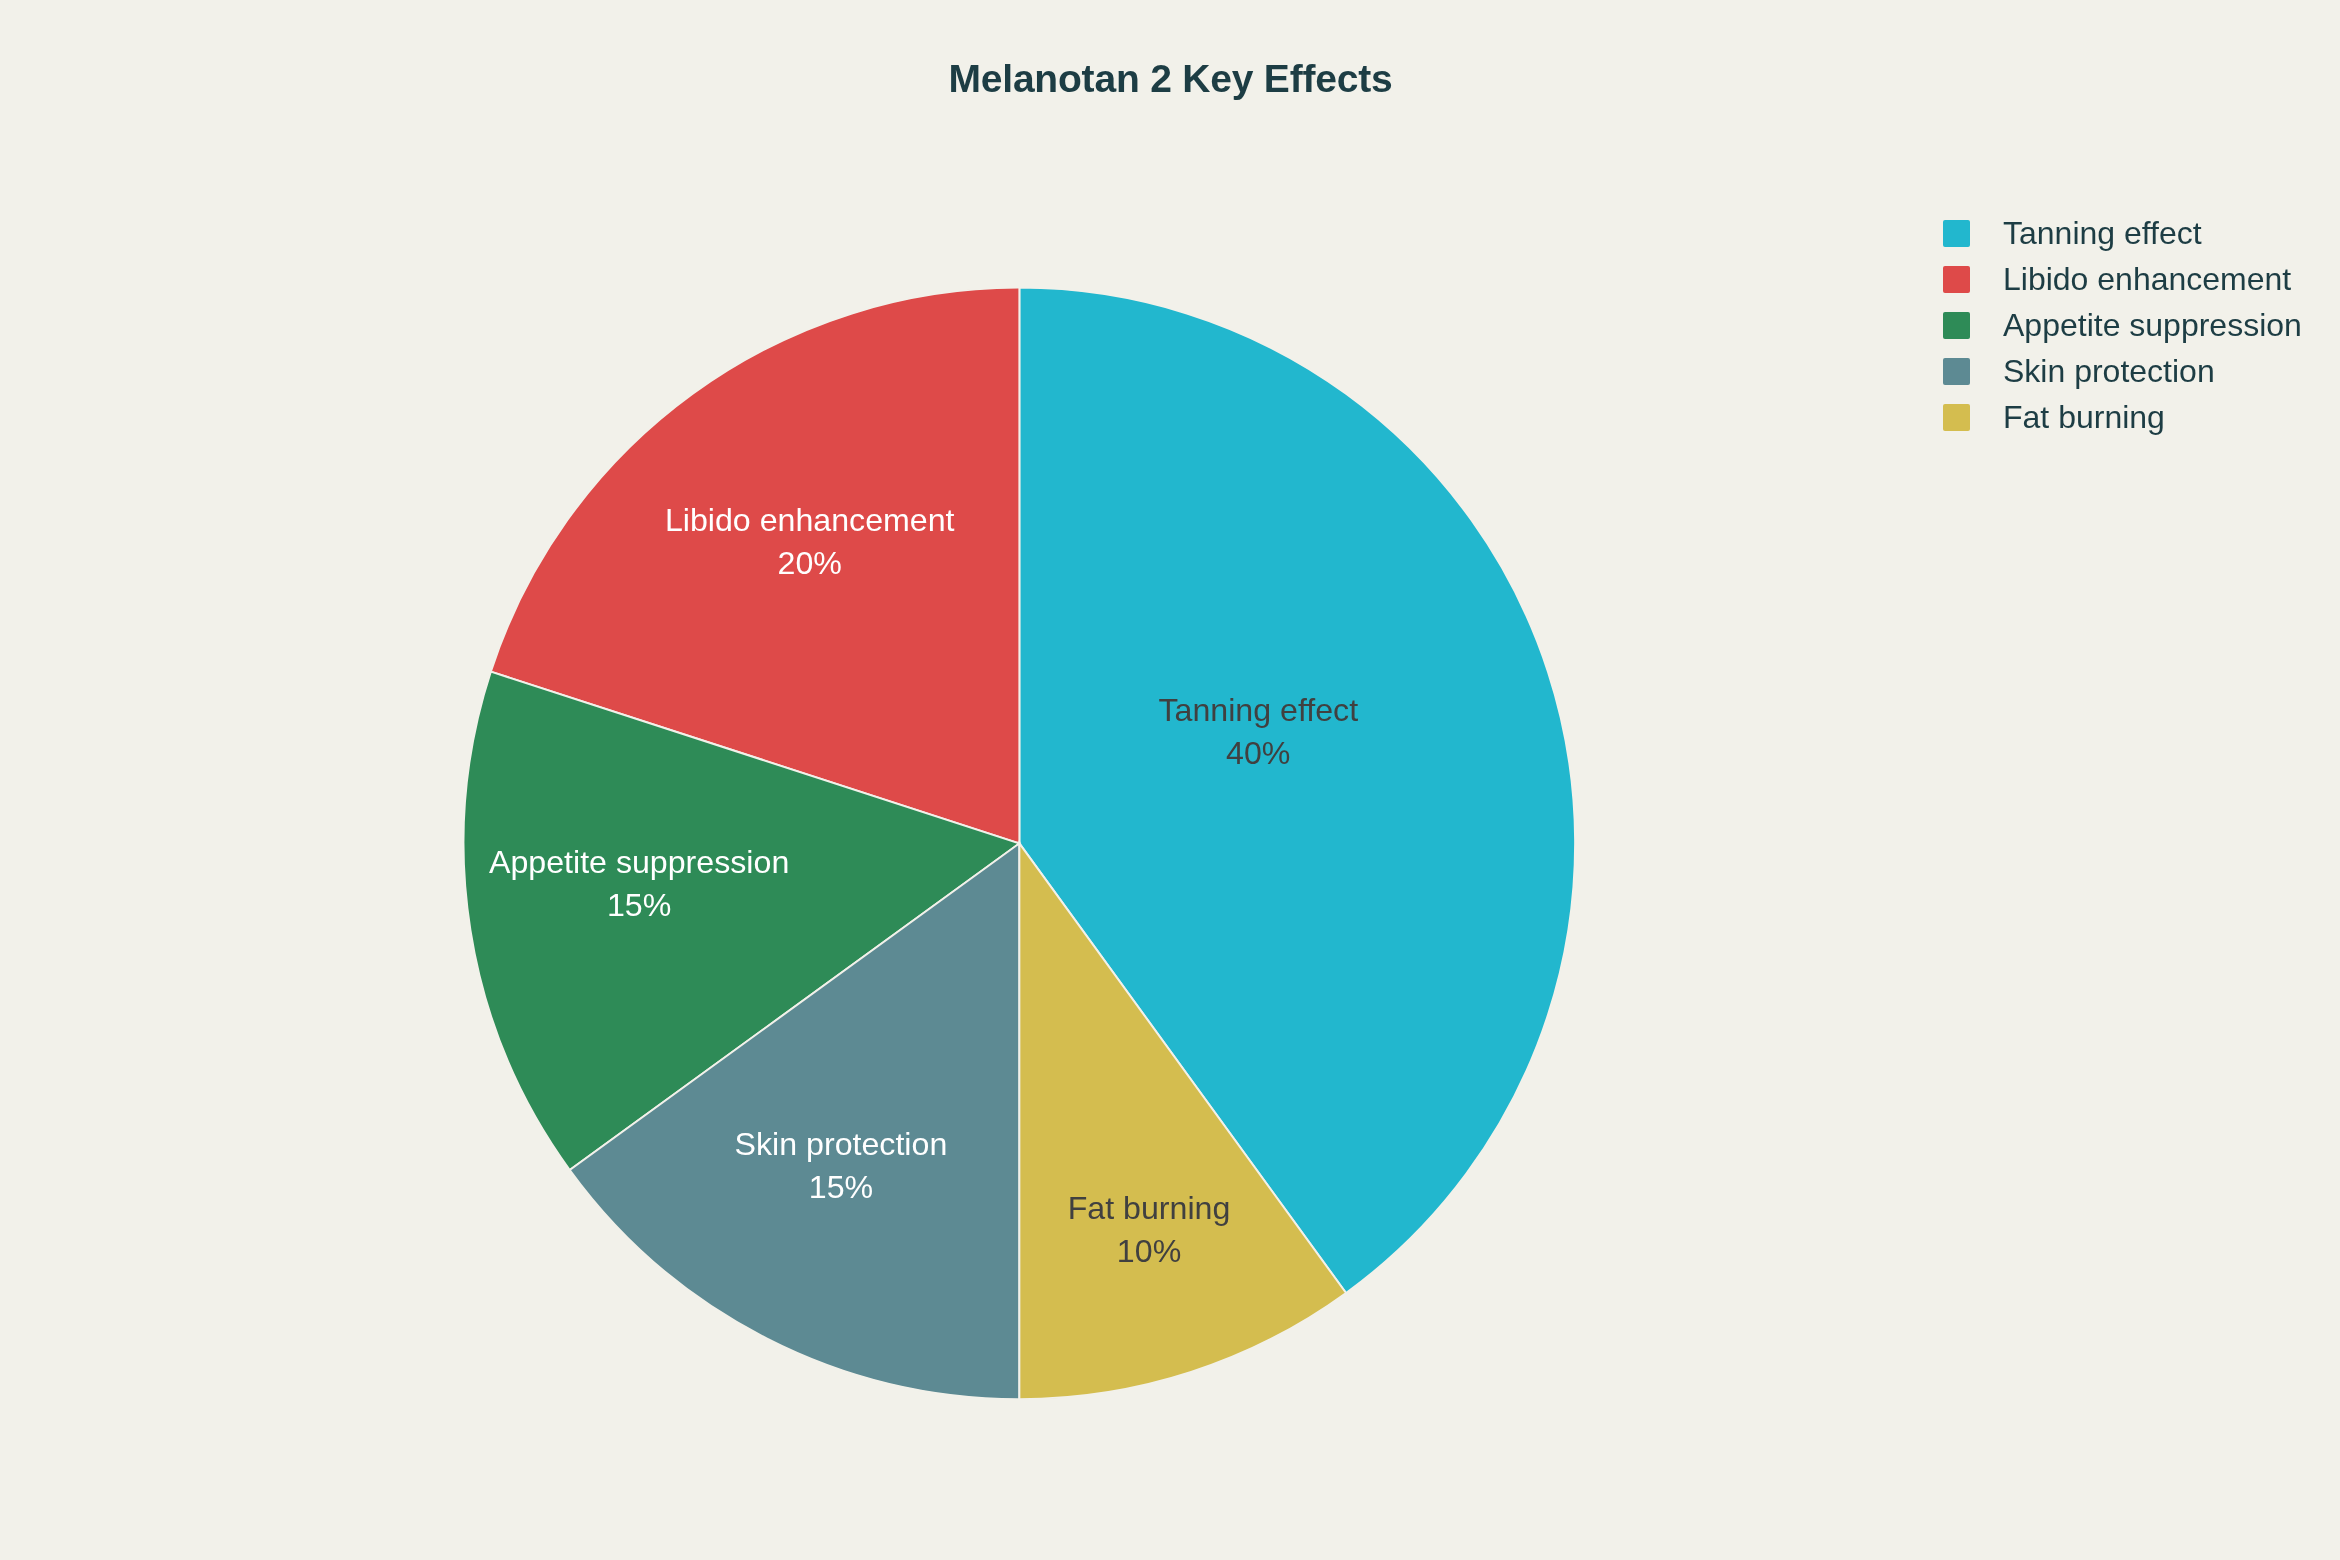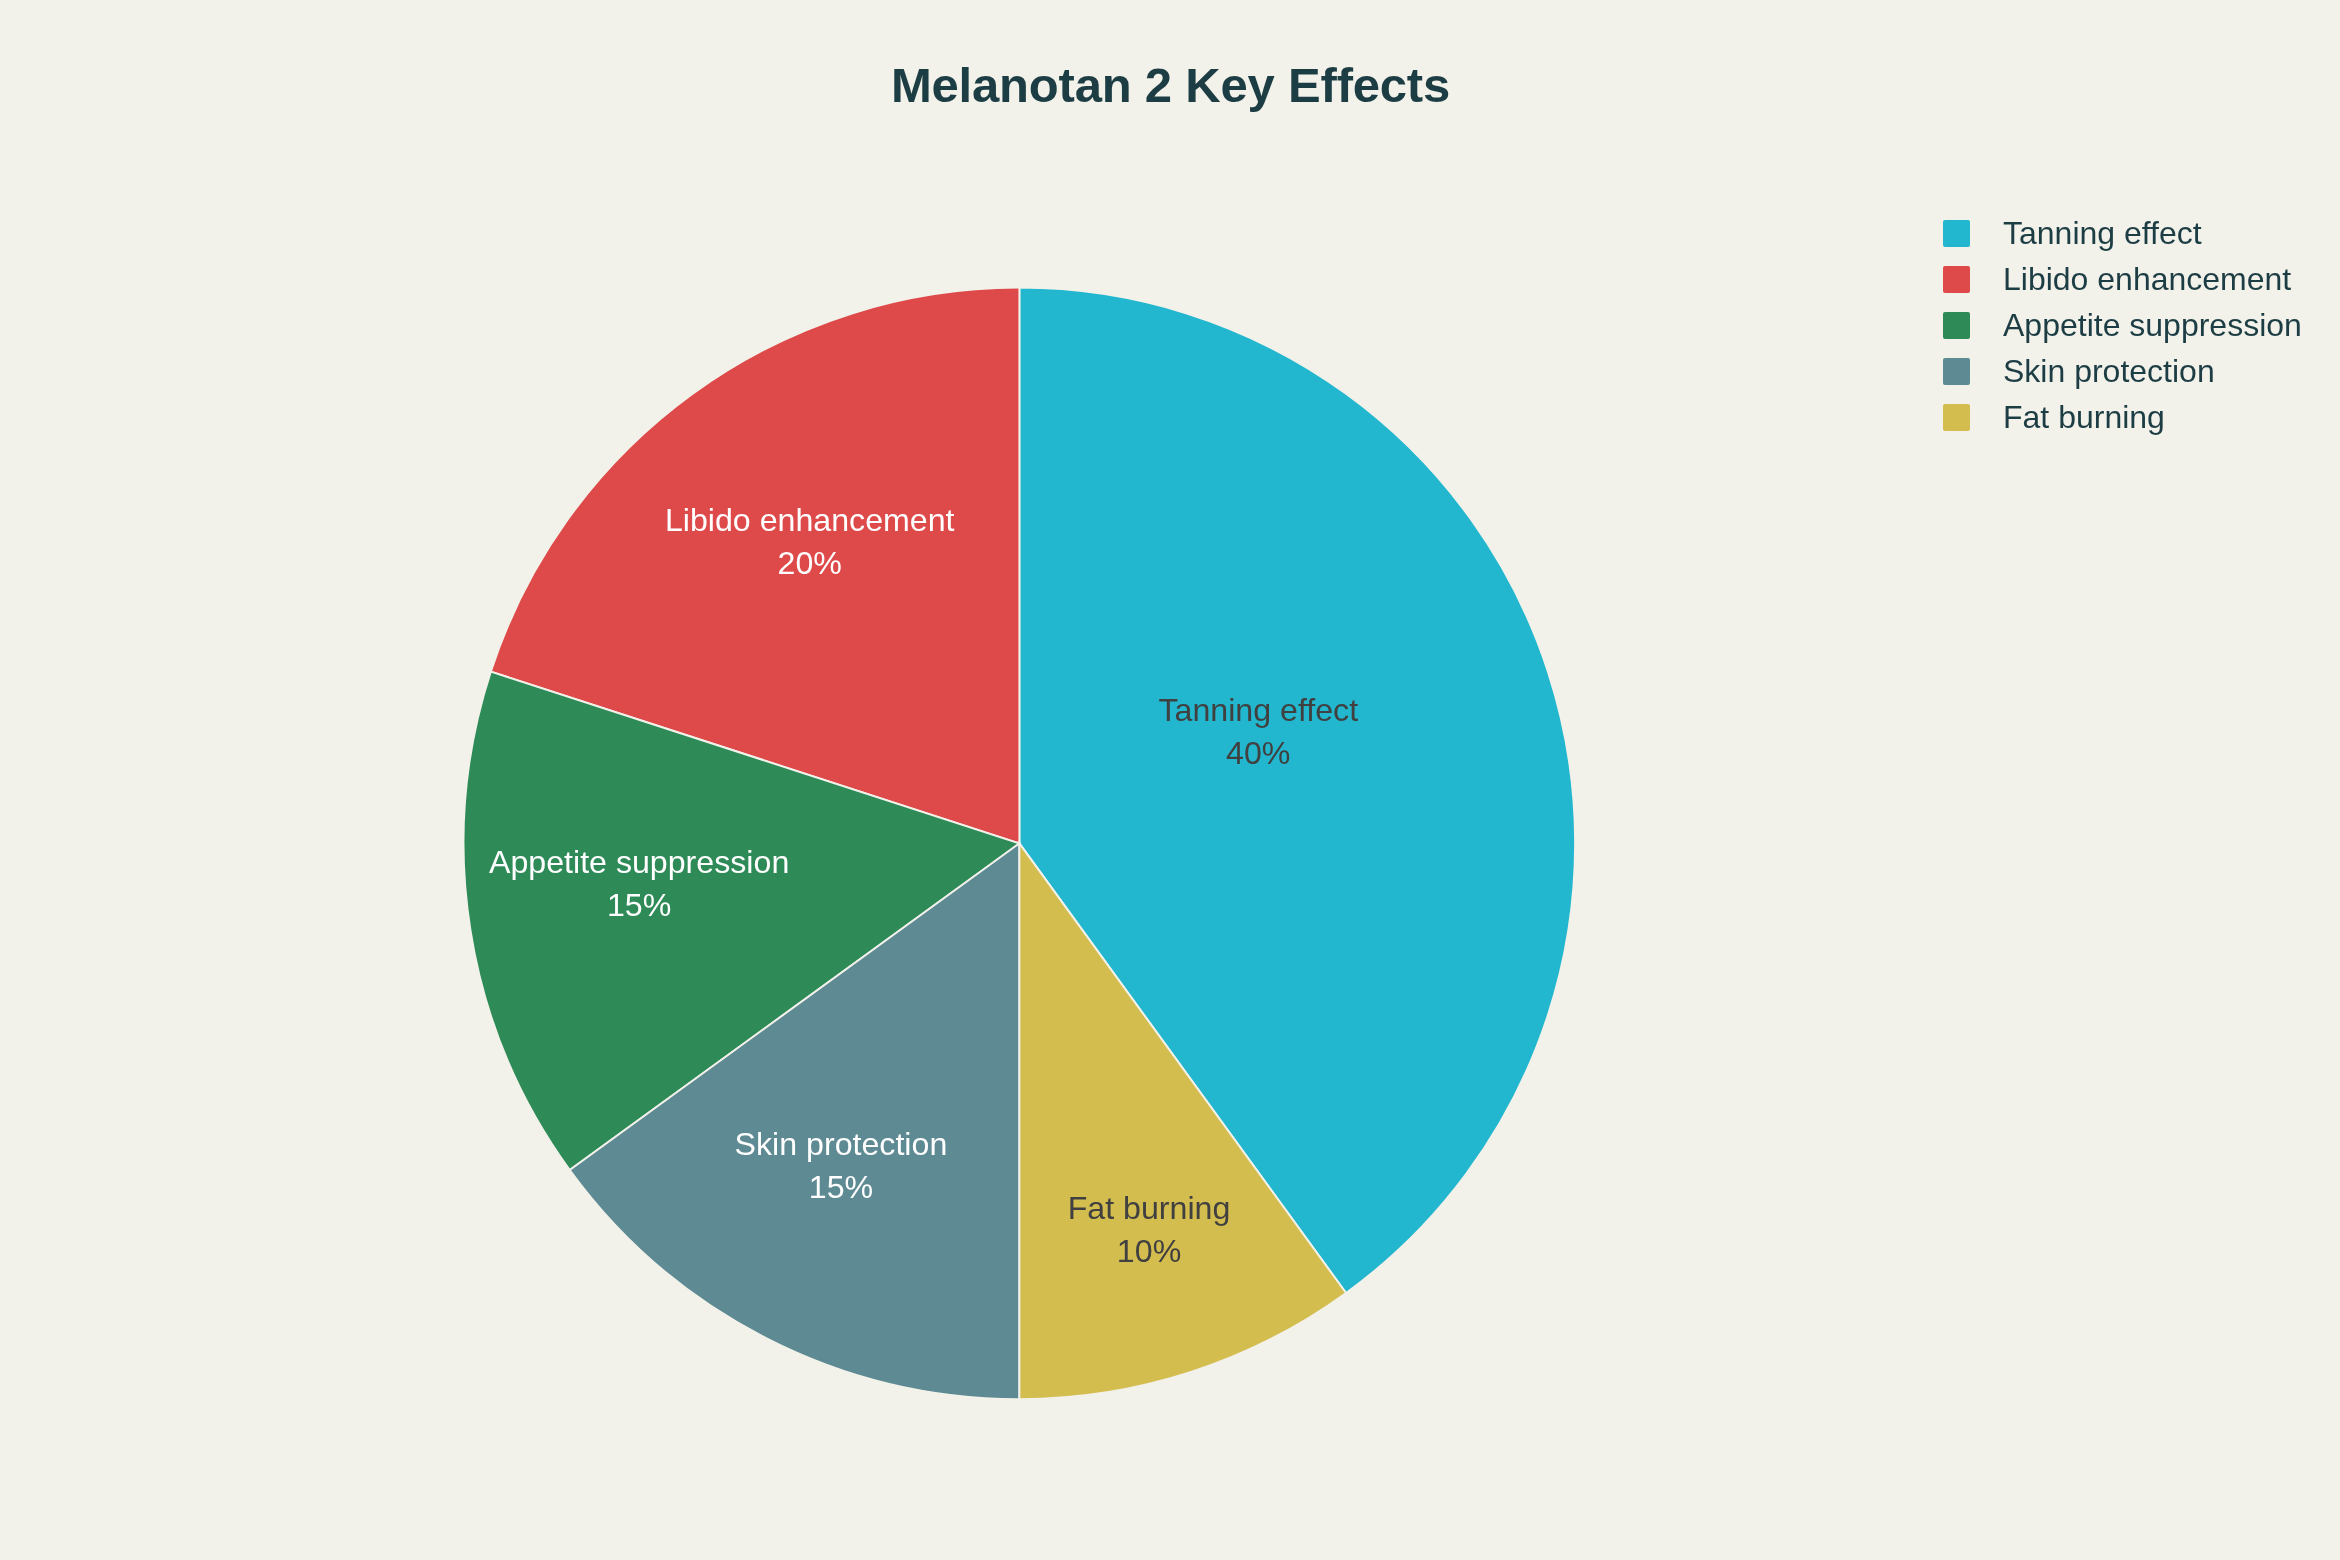--- a/index.html
+++ b/index.html
@@ -19,21 +19,21 @@
     width: 2341px;
     height: 1560px;
     background: #f2f1ea;
   }
   .chart-title {
     position: absolute;
     top: 57px;
     left: 0;
     width: 2341px;
     text-align: center;
-    font-size: 49px;
+    font-size: 39px;
     font-weight: bold;
     color: #1d3d44;
     letter-spacing: -0.2px;
   }
   .pie-wrap {
     position: absolute;
     left: 0;
     top: 0;
     width: 2341px;
     height: 1560px;

